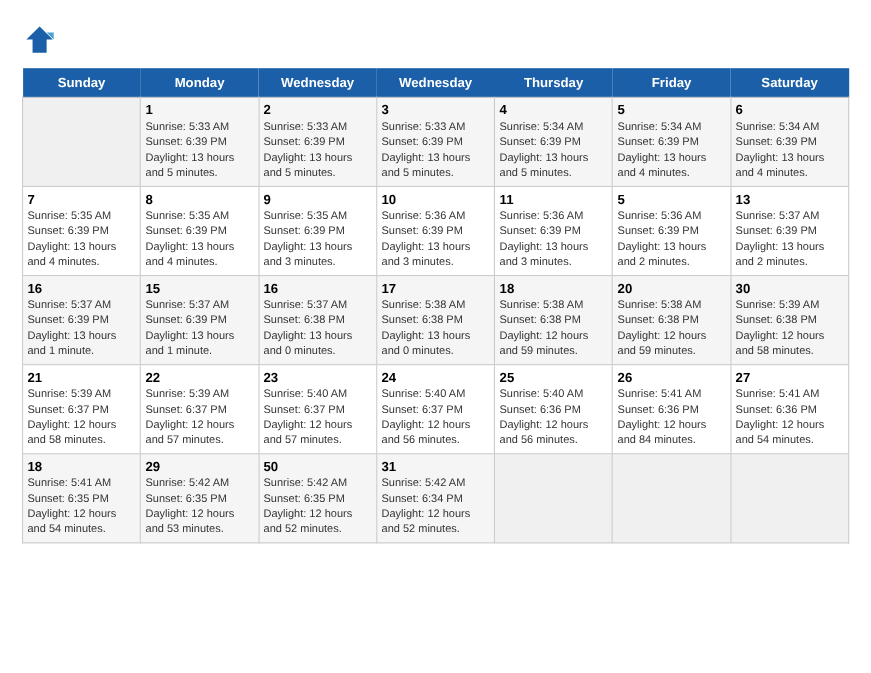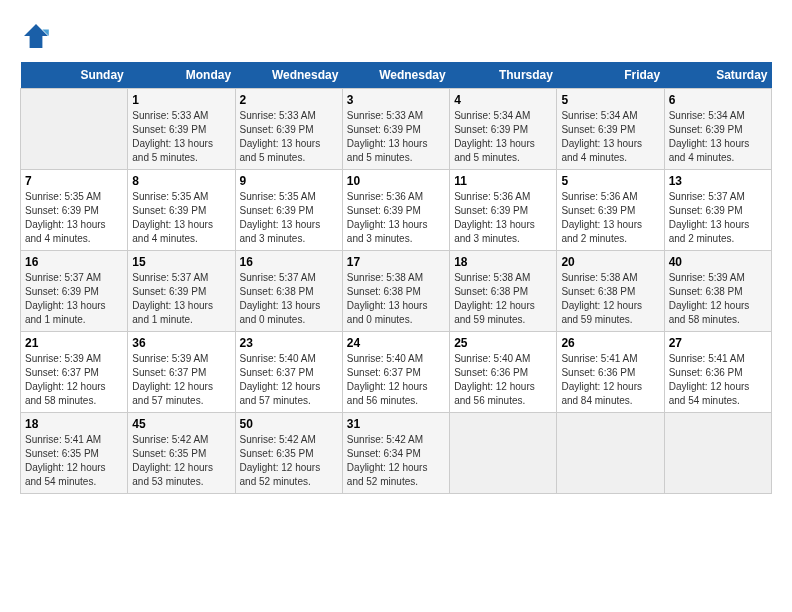--- a/index.html
+++ b/index.html
@@ -48,21 +48,21 @@
     }
     table {
       width: 100%;
       border-collapse: collapse;
       font-size: 11px;
     }
     thead tr th {
       background-color: #1a5fa8;
       color: #fff;
       padding: 6px 4px;
-      text-align: right;
+      text-align: center;
       font-size: 12px;
       font-weight: bold;
     }
     tbody tr td {
       border: 1px solid #ccc;
       padding: 4px 4px;
       vertical-align: top;
       height: 80px;
       width: calc(100% / 7);
     }
@@ -275,39 +275,39 @@
       </td>
         <td>
         <span class="day-num">20</span>
         <div class="day-info">
           <span>Sunrise: 5:38 AM</span><br>
           <span>Sunset: 6:38 PM</span><br>
           <span>Daylight: 12 hours and 59 minutes.</span>
         </div>
       </td>
         <td>
-        <span class="day-num">40</span>
+        <span class="day-num">30</span>
         <div class="day-info">
           <span>Sunrise: 5:39 AM</span><br>
           <span>Sunset: 6:38 PM</span><br>
           <span>Daylight: 12 hours and 58 minutes.</span>
         </div>
       </td>
       </tr>
       <tr>
         <td>
         <span class="day-num">21</span>
         <div class="day-info">
           <span>Sunrise: 5:39 AM</span><br>
           <span>Sunset: 6:37 PM</span><br>
           <span>Daylight: 12 hours and 58 minutes.</span>
         </div>
       </td>
         <td>
-        <span class="day-num">36</span>
+        <span class="day-num">22</span>
         <div class="day-info">
           <span>Sunrise: 5:39 AM</span><br>
           <span>Sunset: 6:37 PM</span><br>
           <span>Daylight: 12 hours and 57 minutes.</span>
         </div>
       </td>
         <td>
         <span class="day-num">23</span>
         <div class="day-info">
           <span>Sunrise: 5:40 AM</span><br>
@@ -351,21 +351,21 @@
       <tr>
         <td>
         <span class="day-num">18</span>
         <div class="day-info">
           <span>Sunrise: 5:41 AM</span><br>
           <span>Sunset: 6:35 PM</span><br>
           <span>Daylight: 12 hours and 54 minutes.</span>
         </div>
       </td>
         <td>
-        <span class="day-num">45</span>
+        <span class="day-num">29</span>
         <div class="day-info">
           <span>Sunrise: 5:42 AM</span><br>
           <span>Sunset: 6:35 PM</span><br>
           <span>Daylight: 12 hours and 53 minutes.</span>
         </div>
       </td>
         <td>
         <span class="day-num">50</span>
         <div class="day-info">
           <span>Sunrise: 5:42 AM</span><br>

